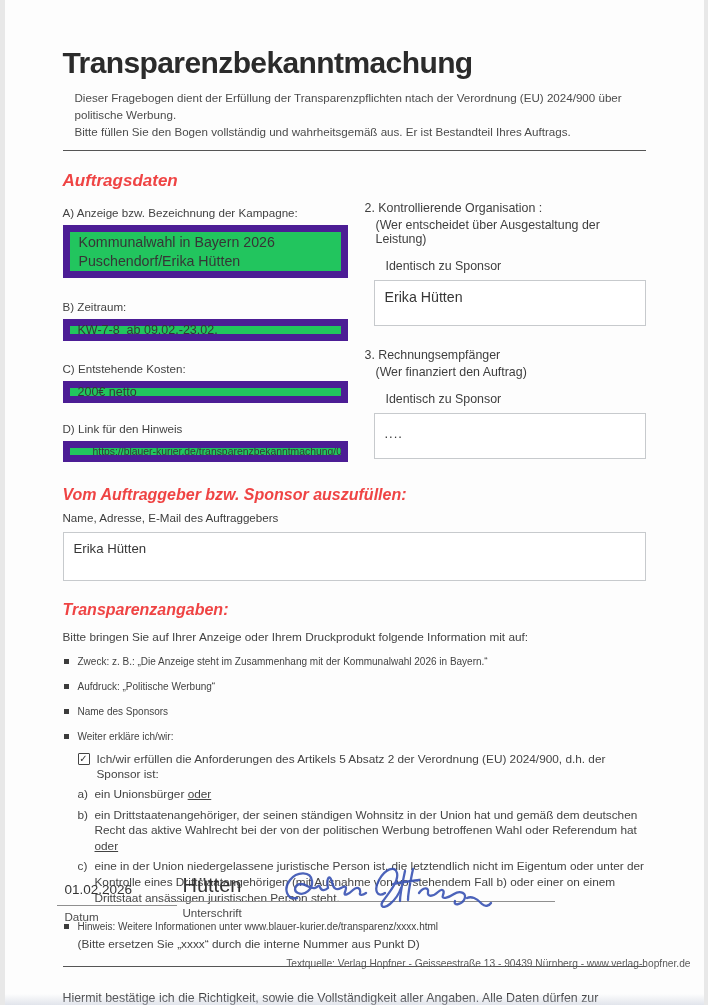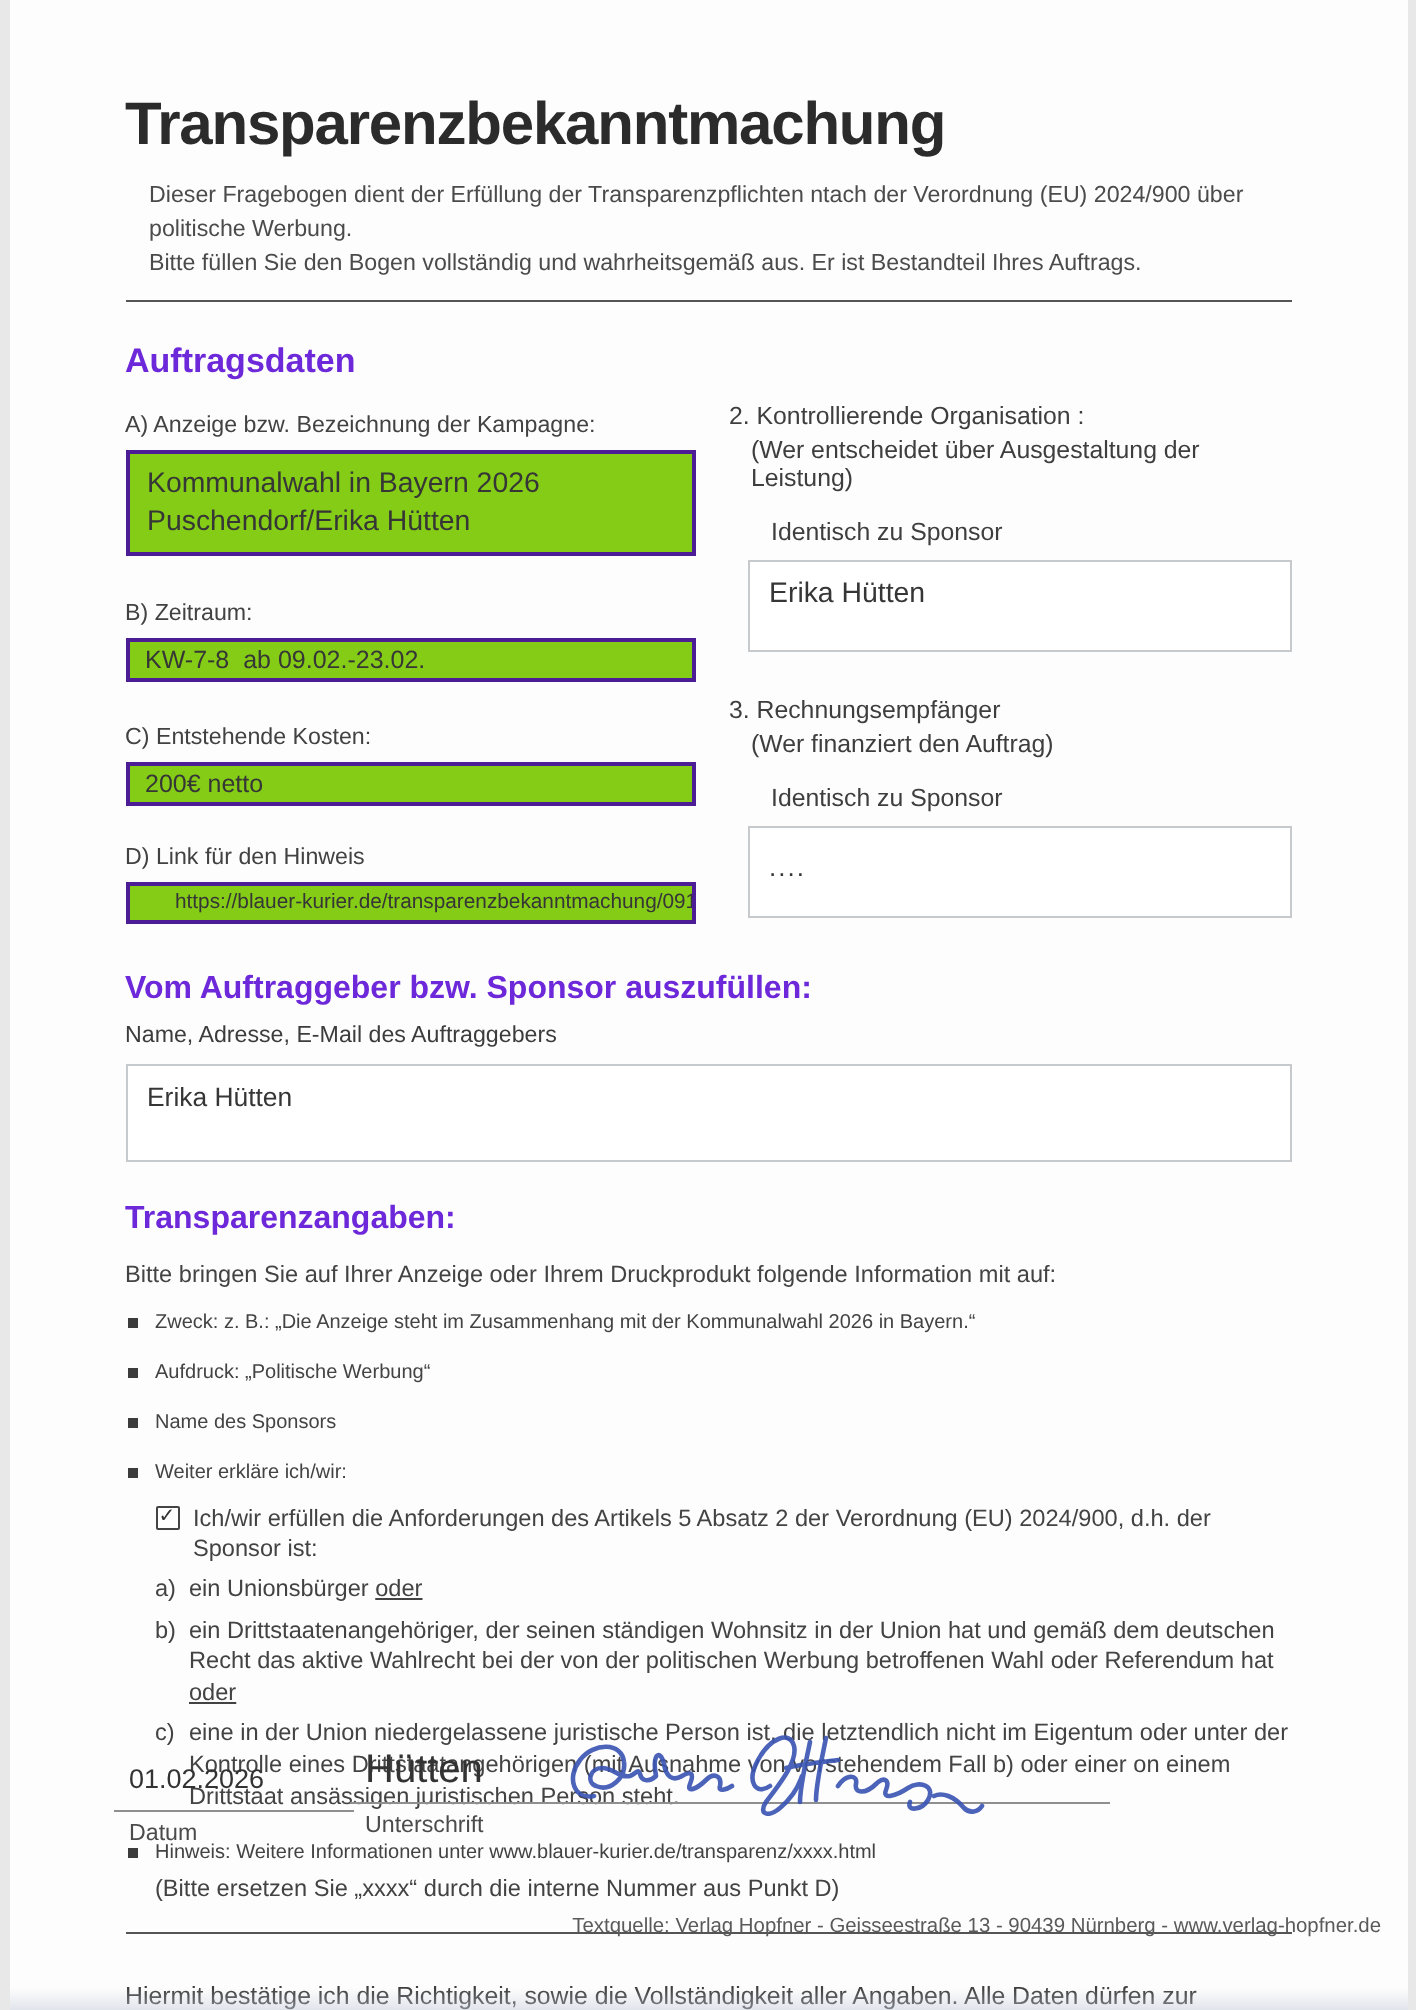--- a/index.html
+++ b/index.html
@@ -9,30 +9,30 @@
     background:#fdfdfd; overflow:hidden;
     font-family:"Liberation Sans","DejaVu Sans",sans-serif;
     color:#3c3c3c;
   }
   .content { position:absolute; inset:0; padding:46px 58px 0 58px; }
 
   .doc-title { font-size:30px; font-weight:700; letter-spacing:-0.6px; color:#2b2b2b; margin-bottom:9px; }
   .intro { font-size:11.6px; line-height:17px; color:#4b4b4b;margin-left:12px; }
   .rule { border:none; border-top:1.2px solid #555; margin-top:10px; }
 
-  .h2 { font-size:17px; font-weight:700; color:#6d28d9; margin-top:20px; }
+  .h2 { font-size:17px; font-weight:700; color:#ef4444; margin-top:20px;font-style:italic; }
   .h2.small { font-size:16px; }
 
   .columns { display:flex; margin-top:2px; }
   .col-left { width:285px; flex:none; }
   .col-right { flex:1; padding-left:17px; }
 
   .field-label { font-size:11.6px; color:#424242; margin:13px 0 6px; }
   .input-box {
-    border:2px solid #4c1d95; background:#84cc16; color:#363636;
+    border:7px solid #4c1d95; background:#22c55e; color:#363636;
     font-size:12.5px; padding:2px 8px; white-space:pre-wrap;
     display:flex; flex-direction:column; justify-content:center;
   }
   .box-a { height:53px; font-size:14.2px; line-height:19px; padding-left:9px; }
   .box-b, .box-c { height:22px; }
   .box-d { height:21px; font-size:10.4px; white-space:nowrap; overflow:hidden; padding-left:23px; }
 
   .r-label { font-size:12.4px; margin-top:8px; color:#3e3e3e; }
   .r-sub { font-size:12.4px; padding-left:11px; margin-top:3px; color:#3e3e3e; }
   .r-note { font-size:12.4px; padding-left:21px; margin-top:13px; color:#3e3e3e; }

